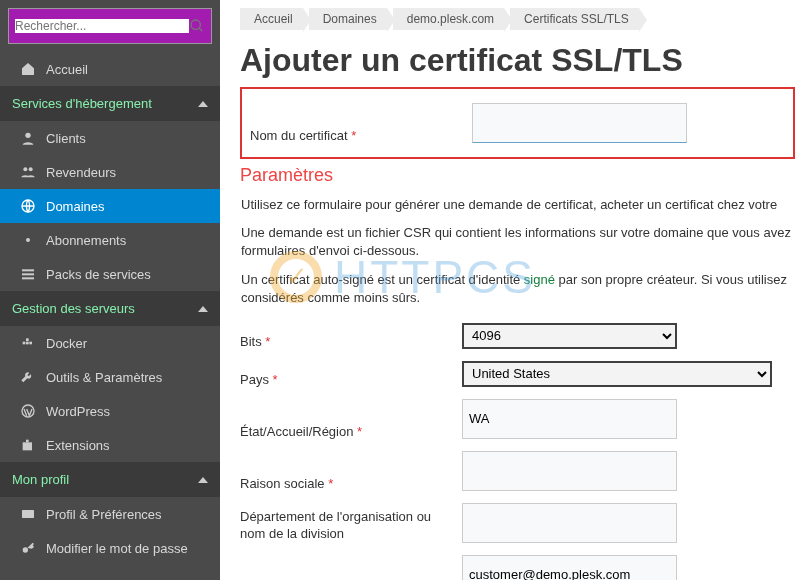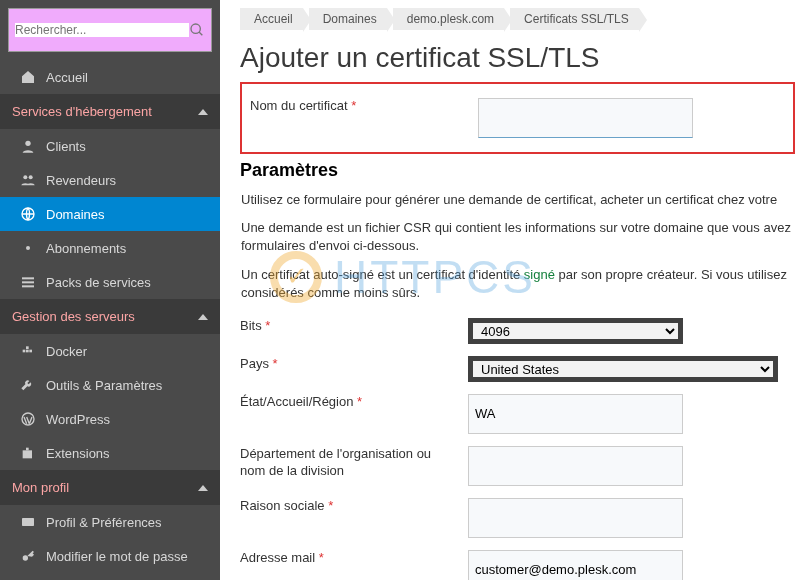--- a/index.html
+++ b/index.html
@@ -1,39 +1,39 @@
 <!DOCTYPE html>
 <html><head>
 <meta charset="utf-8">
 <style>
 *{box-sizing:border-box;margin:0;padding:0;font-family:Arial,sans-serif}
 body{display:flex;width:807px;height:580px;overflow:hidden;font-size:13px;color:#333;background:#fff}
 .sidebar{width:220px;background:#4a4a4a;color:#d0d0d0;display:flex;flex-direction:column;flex-shrink:0}
 .search-wrap{padding:8px;background:#4a4a4a}
-.search-box{display:flex;align-items:center;background:#f0abfc;border:1px solid #999;height:44px;padding:0 6px}
+.search-box{display:flex;align-items:center;background:#a21caf;border:1px solid #999;height:36px;padding:0 6px}
 .search-box input{flex:1;border:none;outline:none;font-size:12px;color:#888}
 .search-box svg{width:16px;height:16px}
-.sect{background:#3a3a3a;color:#fca5a5;padding:10px 12px;font-size:13px;display:flex;align-items:center;justify-content:space-between;cursor:pointer}
+.sect{background:#3a3a3a;color:#86efac;padding:10px 12px;font-size:13px;display:flex;align-items:center;justify-content:space-between;cursor:pointer}
 .nav-item{display:flex;align-items:center;padding:9px 12px 9px 20px;color:#d8d8d8;cursor:pointer;gap:10px}
 .nav-item.active{background:#0086d1;color:#fff}
 .nav-item svg,.nav-item .ic{width:16px;height:16px;flex-shrink:0}
 .main{flex:1;background:#fff;padding:8px 12px 12px 20px;overflow:hidden}
 .crumbs{display:flex;align-items:center;gap:0;margin-bottom:8px}
 .crumb{background:#ececec;color:#555;padding:4px 10px 4px 14px;font-size:12px;position:relative;cursor:pointer;margin-right:6px}
 .crumb:after{content:"";position:absolute;right:-8px;top:0;border-left:8px solid #ececec;border-top:12px solid transparent;border-bottom:12px solid transparent}
-h1{font-size:28px;font-weight:normal;color:#3a3a3a;margin:12px 0 8px}
-.field-row{display:flex;align-items:flex-start;padding:6px 0;gap:18px}
+h1{font-size:32px;font-weight:bold;color:#3a3a3a;margin:12px 0 8px}
+.field-row{display:flex;align-items:flex-end;padding:6px 0;gap:12px}
 .field-row label{width:210px;font-size:13px;color:#333}
 .req{color:#d33}
 .field-row input[type=text]{width:215px;height:40px;border:1px solid #ccc;padding:0 6px;font-size:13px;background:#f7f9fb}
-.field-row select{width:215px;height:26px;border:5px solid #404040;background:#f3f3f3;font-size:13px;padding:0 4px}
+.field-row select{width:215px;height:26px;border:2px solid #404040;background:#f3f3f3;font-size:13px;padding:0 4px}
 .sel-wide{width:310px!important}
 .highlight{border:2px solid #d33;padding:8px;margin-bottom:6px}
 .highlight input{border-bottom:1px solid #6aa2c8!important}
-h2{font-size:18px;font-weight:bold;color:#000000;margin:6px 0}
+h2{font-size:18px;font-weight:normal;color:#ef4444;margin:6px 0}
 .para{font-size:13px;color:#333;margin:10px 1px;line-height:1.4}
 .link{color:#15803d}
 .wm{position:absolute;left:270px;top:250px;font-size:46px;font-weight:normal;color:rgba(80,160,220,0.35);letter-spacing:3px;z-index:5;pointer-events:none;display:flex;align-items:center}
 .wm .circ{width:52px;height:52px;border:8px solid rgba(240,170,50,0.4);border-radius:50%;margin-right:12px;position:relative}
 .wm .circ:after{content:"✓";position:absolute;left:8px;top:2px;font-size:26px;color:rgba(240,170,50,0.5)}
 .tri{width:0;height:0;border-left:5px solid transparent;border-right:5px solid transparent;border-bottom:6px solid #ccc}
 </style>
 </head>
 <body>
 
@@ -173,25 +173,25 @@
     </div>
   <div class="field-row">
       <label><span>Pays</span> <span class="req">*</span></label>
       <select class="sel-wide"><option>United States</option></select>
     </div>
   <div class="field-row">
       <label><span>État/Accueil/Région</span> <span class="req">*</span></label>
       <input type="text" value="WA" style="">
     </div>
   <div class="field-row">
-      <label style="line-height:1.3"><span>Département de l'organisation ou nom de la division</span></label>
+      <label><span>Raison sociale</span> <span class="req">*</span></label>
       <input type="text" style="">
     </div>
   <div class="field-row">
-      <label><span>Raison sociale</span> <span class="req">*</span></label>
+      <label style="line-height:1.3"><span>Département de l'organisation ou nom de la division</span></label>
       <input type="text" style="">
     </div>
   <div class="field-row">
       <label><span>Adresse mail</span> <span class="req">*</span></label>
       <input type="text" value="customer@demo.plesk.com" style="">
     </div>
 
 </div>
 
 <div class="wm"><div class="circ"></div>HTTPCS</div>

